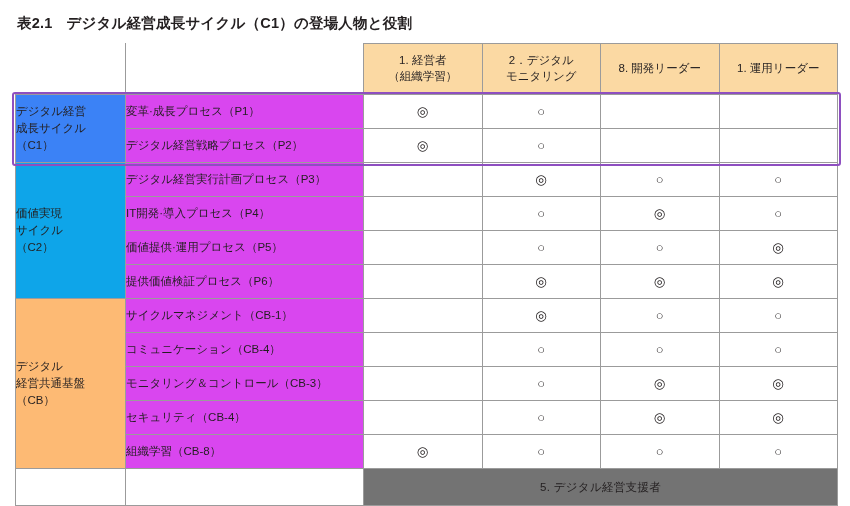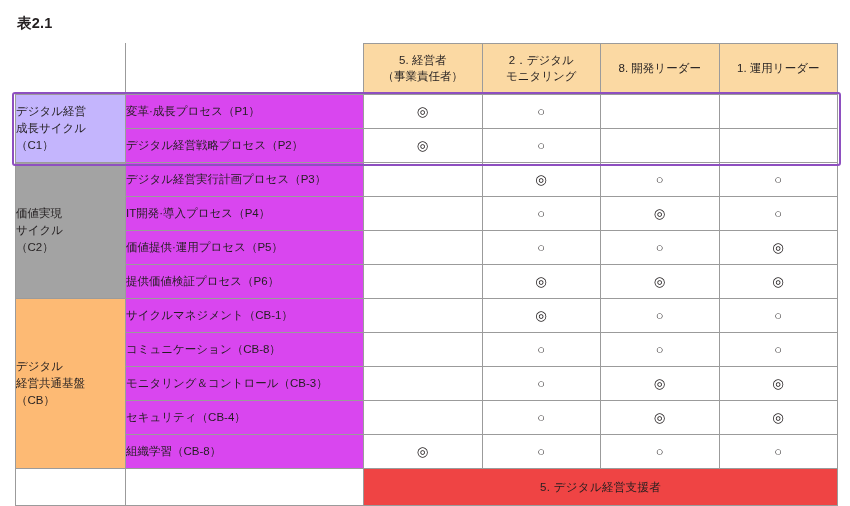--- a/index.html
+++ b/index.html
@@ -70,22 +70,22 @@
   }
   thead td.blank-tl.left-most { border-left: none; }
 
   
   td.group {
     text-align: left;
     padding: 0 8px;
     line-height: 1.45;
     font-size: 11.5px;
   }
-  td.group.c1 { background: #c4b5fd; }
-  td.group.c2 { background: #a3a3a3; }
+  td.group.c1 { background: #3b82f6; }
+  td.group.c2 { background: #0ea5e9; }
   td.group.cb { background: #fdba74; }
 
   
   td.proc {
     background: #d946ef;
     padding: 0 9px;
     height: 33px;
     line-height: 1.3;
     font-size: 11.5px;
     white-space: nowrap;
@@ -96,21 +96,21 @@
     text-align: center;
     font-size: 13px;
     line-height: 1;
   }
   td.mark .glyph { display: inline-block; }
   .g-double { font-size: 13.5px; }
   .g-single { font-size: 13px; }
 
   
   td.footer-band {
-    background: #ef4444;
+    background: #737373;
     text-align: center;
     height: 36px;
     font-size: 12.5px;
     letter-spacing: 0.3px;
   }
   td.foot-blank {
     background: #ffffff;
     border: 1px solid transparent;
   }
 
@@ -123,38 +123,39 @@
     box-sizing: border-box;
   }
 </style>
 </head>
 <body>
 
 <div id="page">
 
   <div class="caption">
     <span class="num">表2.1</span>
+    <span class="ttl">デジタル経営成長サイクル（C1）の登場人物と役割</span>
   </div>
 
   <table class="matrix">
     <colgroup>
       <col class="c-group">
       <col class="c-proc">
       <col class="c-role">
       <col class="c-role">
       <col class="c-role">
       <col class="c-role">
     </colgroup>
     <thead>
       <tr>
         <td class="blank-tl left-most"></td>
         <td class="blank-tl"></td>
         <td class="hdr">
-          <div>5. 経営者</div>
-          <div>（事業責任者）</div>
+          <div>1. 経営者</div>
+          <div>（組織学習）</div>
         </td>
         <td class="hdr">
           <div>2．デジタル</div>
           <div>モニタリング</div>
         </td>
         <td class="hdr">
           <div>8. 開発リーダー</div>
         </td>
         <td class="hdr">
           <div>1. 運用リーダー</div>
@@ -220,21 +221,21 @@
             <div>経営共通基盤</div>
             <div>（CB）</div>
           </td>
           <td class="proc">サイクルマネジメント（CB-1）</td>
           <td class="mark"></td>
           <td class="mark"><span class="glyph g-double">◎</span></td>
           <td class="mark"><span class="glyph g-single">○</span></td>
           <td class="mark"><span class="glyph g-single">○</span></td>
         </tr>
         <tr>
-          <td class="proc">コミュニケーション（CB-8）</td>
+          <td class="proc">コミュニケーション（CB-4）</td>
           <td class="mark"></td>
           <td class="mark"><span class="glyph g-single">○</span></td>
           <td class="mark"><span class="glyph g-single">○</span></td>
           <td class="mark"><span class="glyph g-single">○</span></td>
         </tr>
         <tr>
           <td class="proc">モニタリング＆コントロール（CB-3）</td>
           <td class="mark"></td>
           <td class="mark"><span class="glyph g-single">○</span></td>
           <td class="mark"><span class="glyph g-double">◎</span></td>

